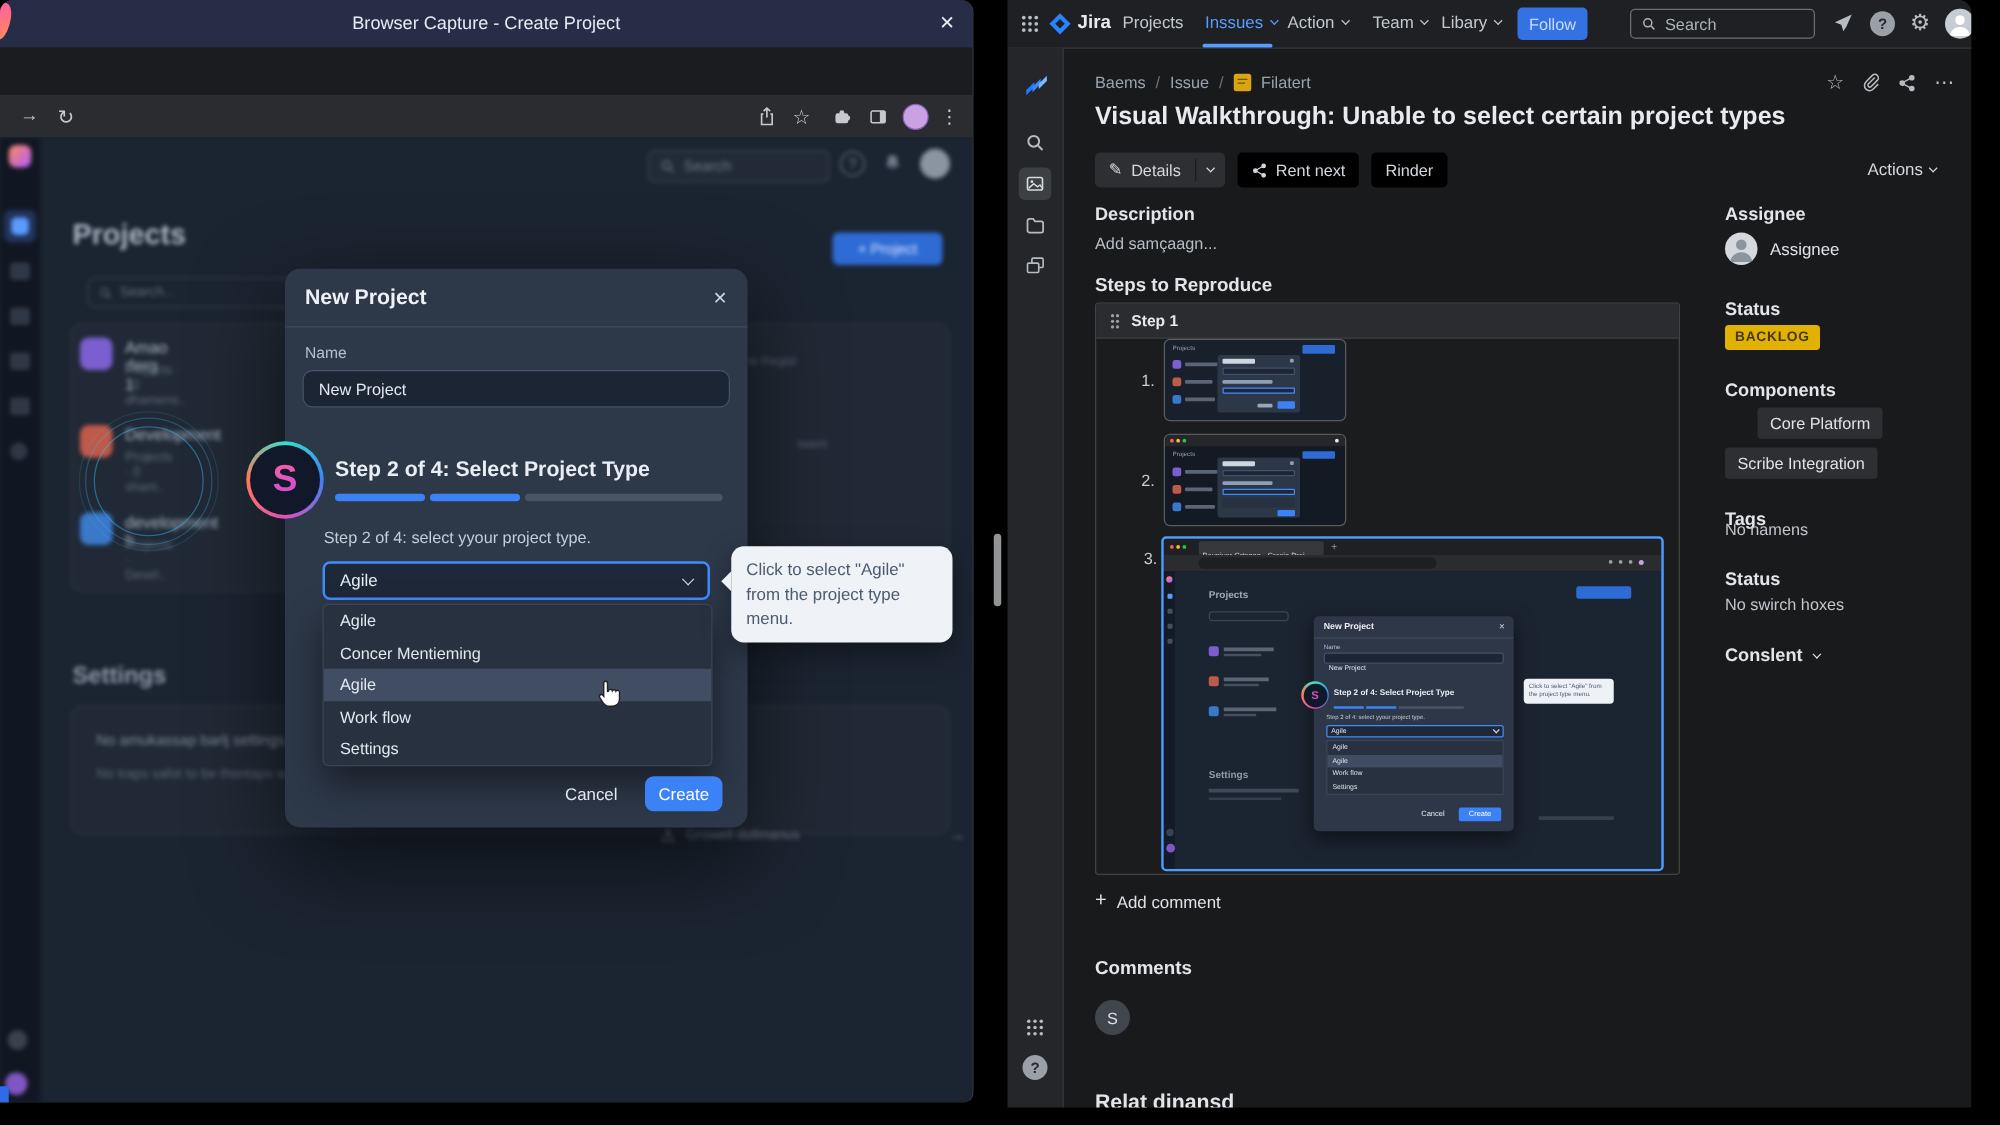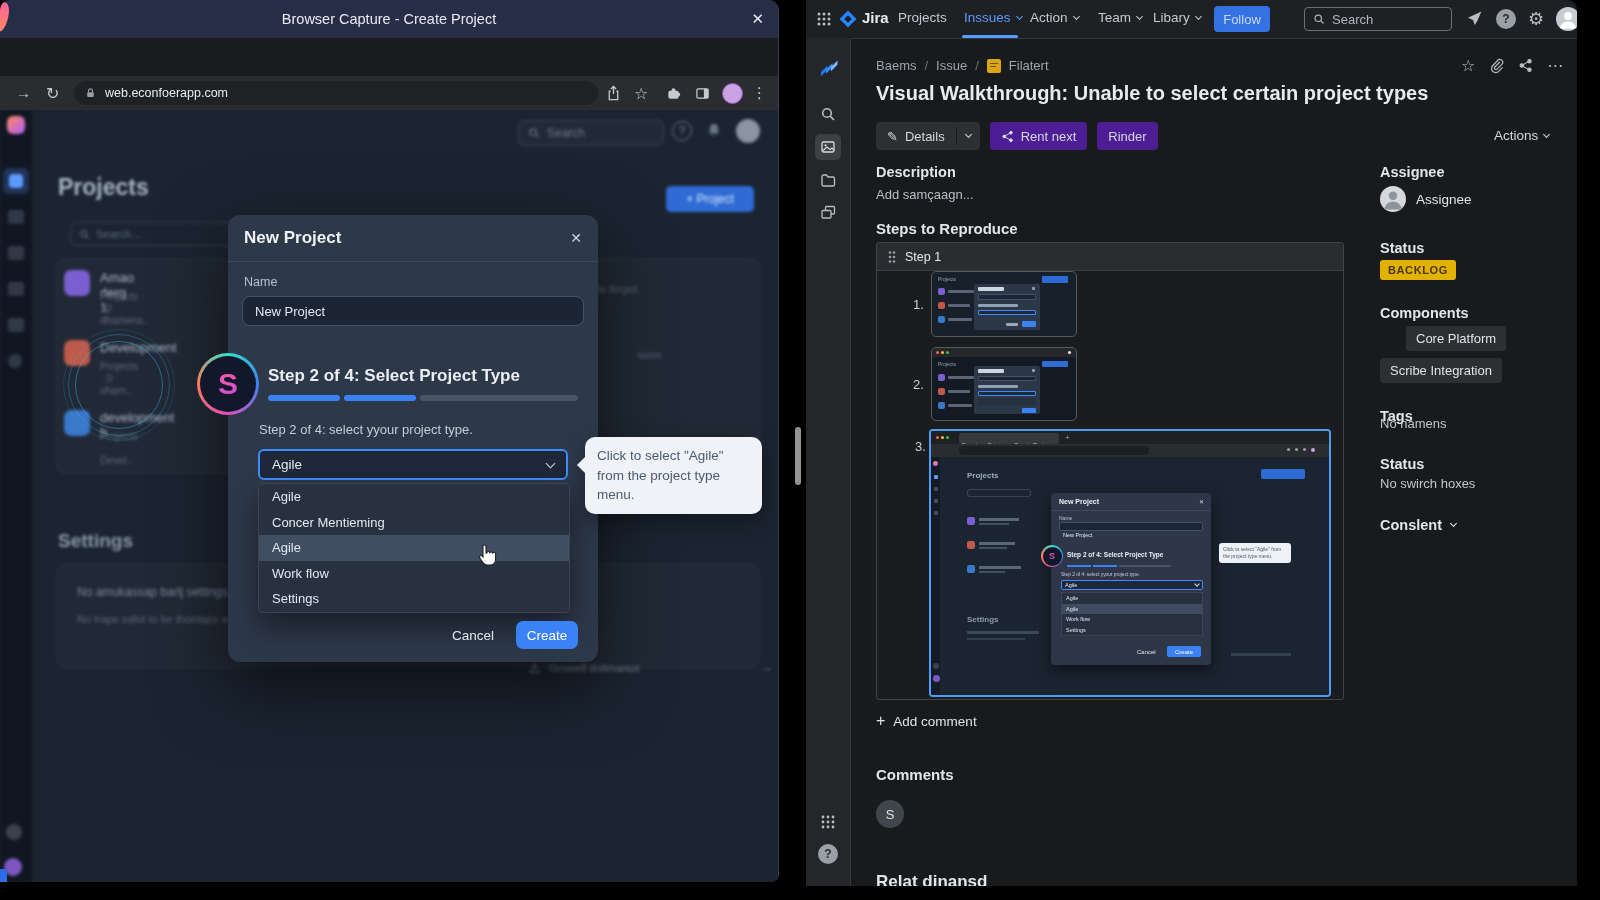--- a/index.html
+++ b/index.html
@@ -67,25 +67,25 @@
     font-size:13.5px;line-height:1.45;color:#4b5b70;box-shadow:0 8px 22px rgba(0,0,0,.35)}
   #tooltip:before{content:"";position:absolute;left:-8px;top:20px;border:8px solid transparent;border-right-color:#eff2f7;border-left:0}
   
   #jira{left:806px;top:0;width:771px;height:886px;background:#191a1c;border-radius:0 10px 0 0}
   #jnav{position:absolute;left:0;top:0;width:794px;height:38px;background:#1e2023;border-bottom:1px solid #35383c}
   .jnavitem{font-size:13.5px;color:#c3c9cf;position:absolute;top:10px;display:flex;align-items:center}
   #jrail{position:absolute;left:0;top:38px;width:44px;height:848px;background:#242629;border-right:1px solid #35383c}
   .jric{position:absolute;left:14px;color:#b6bcc2}
   .jlab{font-size:14.5px;font-weight:700;color:#e2e5e9}
   .jtext{font-size:13px;color:#c2c7cd}
-  .jbtn{height:28px;background:#4c1d95;border-radius:4px;display:flex;align-items:center;color:#d5d9de;font-size:13px;padding:0 11px;box-sizing:border-box}
+  .jbtn{height:28px;background:#000000;border-radius:4px;display:flex;align-items:center;color:#d5d9de;font-size:13px;padding:0 11px;box-sizing:border-box}
   .chip{height:25px;background:#2d2f32;border-radius:3px;display:flex;align-items:center;padding:0 10px;font-size:13px;color:#dfe3e8}
   #steppanel{position:absolute;left:70px;top:242px;width:468px;height:458px;border:1px solid #404448;border-radius:3px;background:#1b1c1e;box-sizing:border-box}
   #steppanel .phdr{height:27px;background:#2a2c2f;border-bottom:1px solid #3a3d40;display:flex;align-items:center;padding-left:10px}
-  #steppanel .phdr .t{font-size:12.5px;font-weight:400;color:#e5e8ec;margin-left:8px}
+  #steppanel .phdr .t{font-size:12.5px;font-weight:700;color:#e5e8ec;margin-left:8px}
   .stnum{position:absolute;font-size:13px;color:#c9cfd6}
   .thumb{position:absolute;background:#18202c;border:1px solid #585c61;border-radius:5px;overflow:hidden}
   
   .mbar{position:absolute;border-radius:1px}
   #thumb3{position:absolute;left:52px;top:186px;width:398px;height:264px;border:2px solid #4f9cff;border-radius:4px;background:#10161f;overflow:hidden}
   .m3{position:absolute}
   #m3modal{position:absolute;left:120px;top:36px;width:160px;height:172px;background:#2d3748;border-radius:4px;box-shadow:0 6px 16px rgba(0,0,0,.5)}
   .m3opt{height:10.5px;line-height:10.5px;font-size:5.5px;color:#dfe5ee;padding-left:4px}
   
   #cinput{position:absolute;left:110px;top:796px;width:426px;height:38px;background:transparent;border:1px solid #5b6066;border-radius:3px;
@@ -113,27 +113,20 @@
       <span class="tt">Browser Capture - Create Pro</span>
       <span class="x">✕</span>
     </div>
     <div class="abs" style="left:266px;top:46px;font-size:17px;color:#c6cacf">+</div>
     <span class="chev abs" style="left:750px;top:55px;color:#c6cacf"></span>
   </div>
 
   <div id="urlrow">
     <div class="tbic" style="left:16px">→</div>
     <div class="tbic" style="left:46px;font-size:16px">↻</div>
-    <div id="urlpill">
-      <svg width="13" height="14" viewBox="0 0 16 16">
-        <rect x="4" y="7" width="8" height="6" rx="1.2" fill="#9aa0a6"></rect>
-        <path d="M5.5 7V5.4a2.5 2.5 0 0 1 5 0V7" fill="none" stroke="#9aa0a6" stroke-width="1.4"></path>
-      </svg>
-      <span class="u">web.econfoerapp.com</span>
-    </div>
     <svg class="abs" style="left:606px;top:9px" width="15" height="17" viewBox="0 0 16 17">
       <path d="M8 1v8M5.2 3.6 8 1l2.8 2.6" fill="none" stroke="#c6cacf" stroke-width="1.4"></path>
       <path d="M5 6H3.5v9h9V6H11" fill="none" stroke="#c6cacf" stroke-width="1.4"></path>
     </svg>
     <div class="tbic" style="left:634px;font-size:16px">☆</div>
     <svg class="abs" style="left:666px;top:10px" width="15" height="15" viewBox="0 0 16 16">
       <rect x="2.5" y="5" width="11" height="8.5" rx="2" fill="#c6cacf"></rect>
       <circle cx="8" cy="4.5" r="2.1" fill="#c6cacf"></circle>
         <circle cx="13" cy="9" r="2.1" fill="#c6cacf"></circle>
     </svg>

